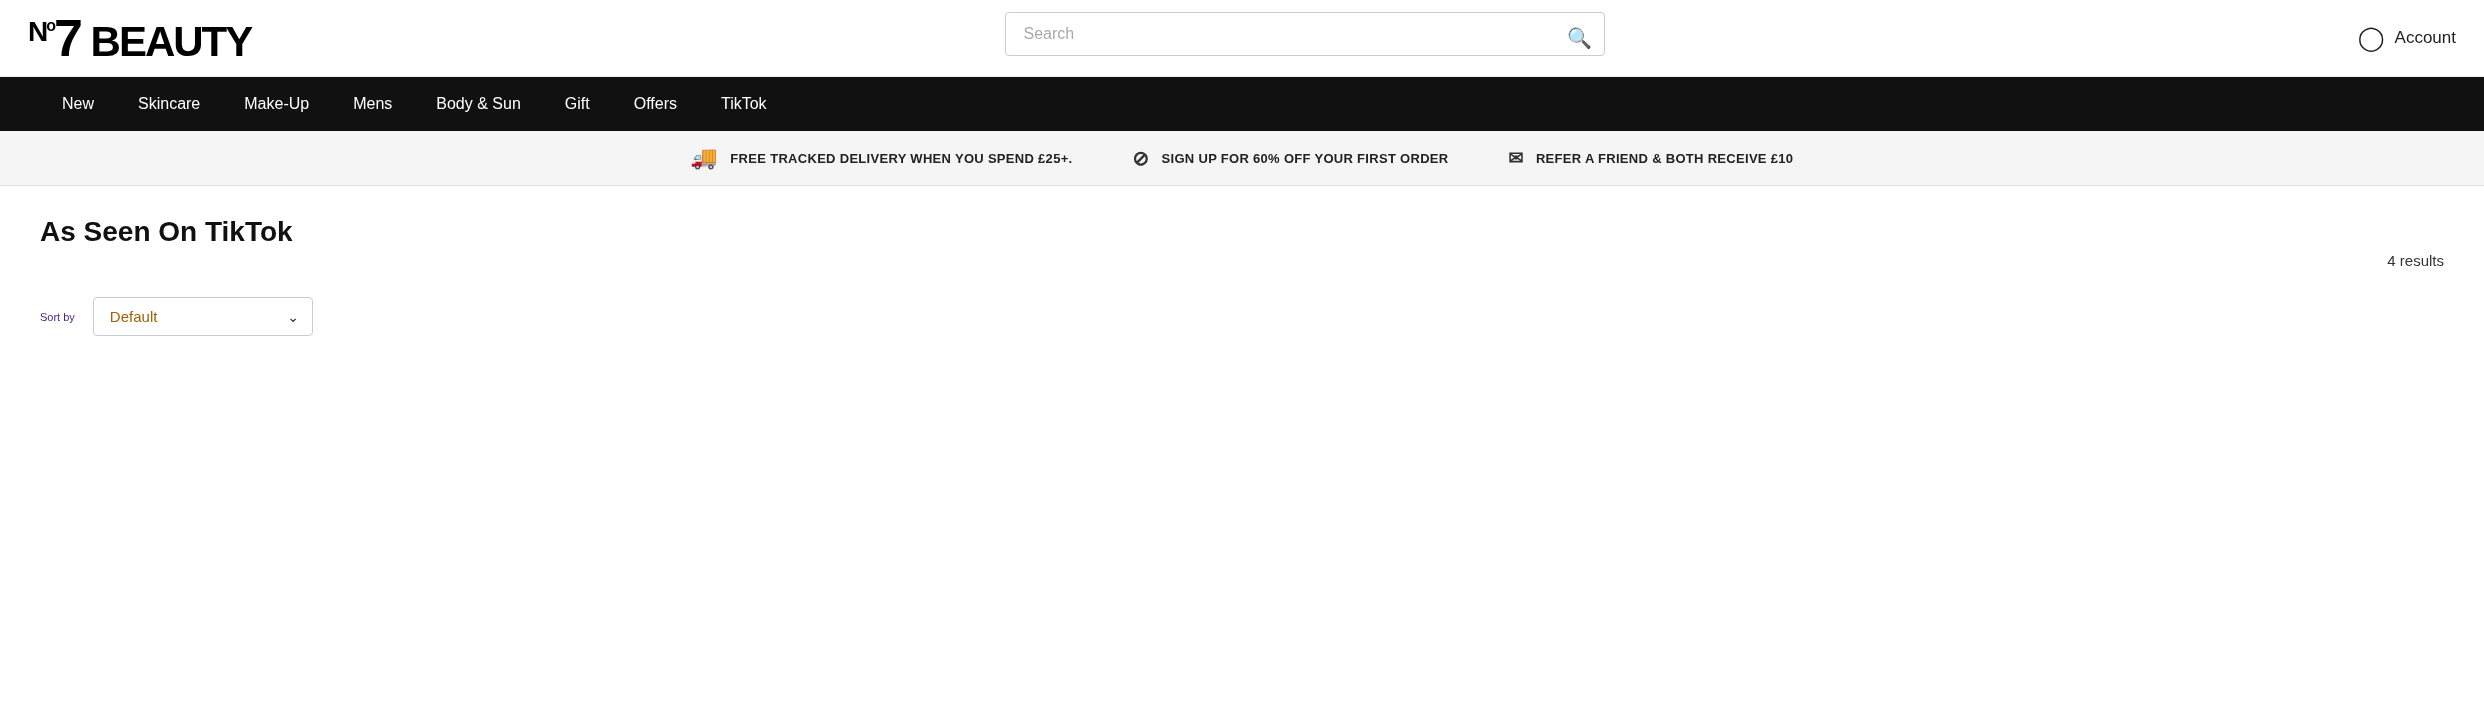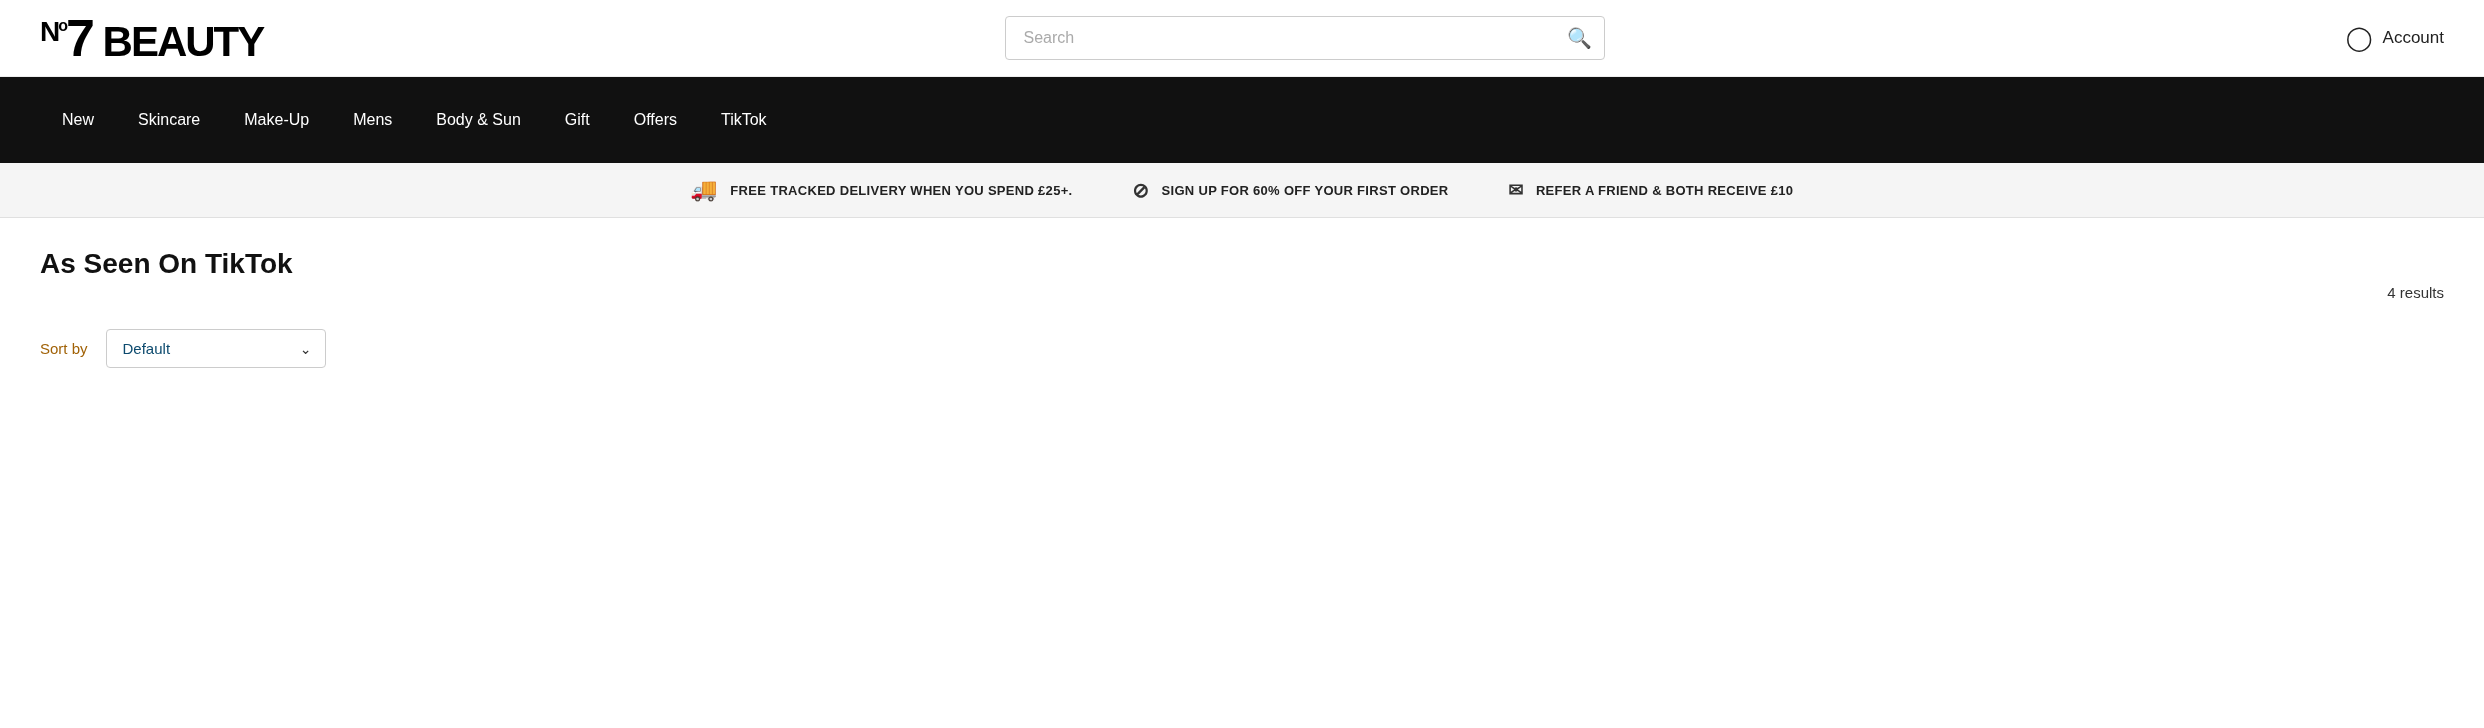--- a/index.html
+++ b/index.html
@@ -1,23 +1,22 @@
 <!DOCTYPE html>
 <html><head>
   <meta charset="utf-8">
   <style>
     * { margin: 0; padding: 0; box-sizing: border-box; }
     body { font-family: Arial, Helvetica, sans-serif; background: #fff; }
 
     
     .header {
       display: flex;
-      align-items: center;
       justify-content: space-between;
-      padding: 12px 40px;
+      padding: 12px 28px;
       background: #fff;
       border-bottom: 1px solid #eee;
     }
     .logo {
       font-size: 42px;
       font-weight: 900;
       letter-spacing: -2px;
       color: #000;
       text-decoration: none;
       line-height: 1;
@@ -62,21 +61,21 @@
     }
     .account-icon {
       font-size: 24px;
     }
 
     
     .nav {
       background: #111;
       display: flex;
       align-items: center;
-      padding: 16px 40px;
+      padding: 0 40px;
     }
     .nav-item {
       color: #fff;
       text-decoration: none;
       font-size: 16px;
       font-weight: 400;
       padding: 18px 22px;
       cursor: pointer;
       white-space: nowrap;
       display: block;
@@ -121,29 +120,29 @@
       color: #333;
       margin-bottom: 28px;
       text-align: right;
     }
     .sort-row {
       display: flex;
       align-items: center;
       gap: 18px;
     }
     .sort-label {
-      font-size: 15px;
-      color: #a16207;
+      font-size: 11px;
+      color: #4c1d95;
     }
     .sort-select {
       padding: 10px 44px 10px 16px;
       border: 1.5px solid #ccc;
       border-radius: 4px;
       font-size: 15px;
-      color: #0c4a6e;
+      color: #a16207;
       background: #fff;
       appearance: none;
       -webkit-appearance: none;
       cursor: pointer;
       min-width: 220px;
       background-image: none;
       outline: none;
     }
     .sort-select-wrapper {
       position: relative;

